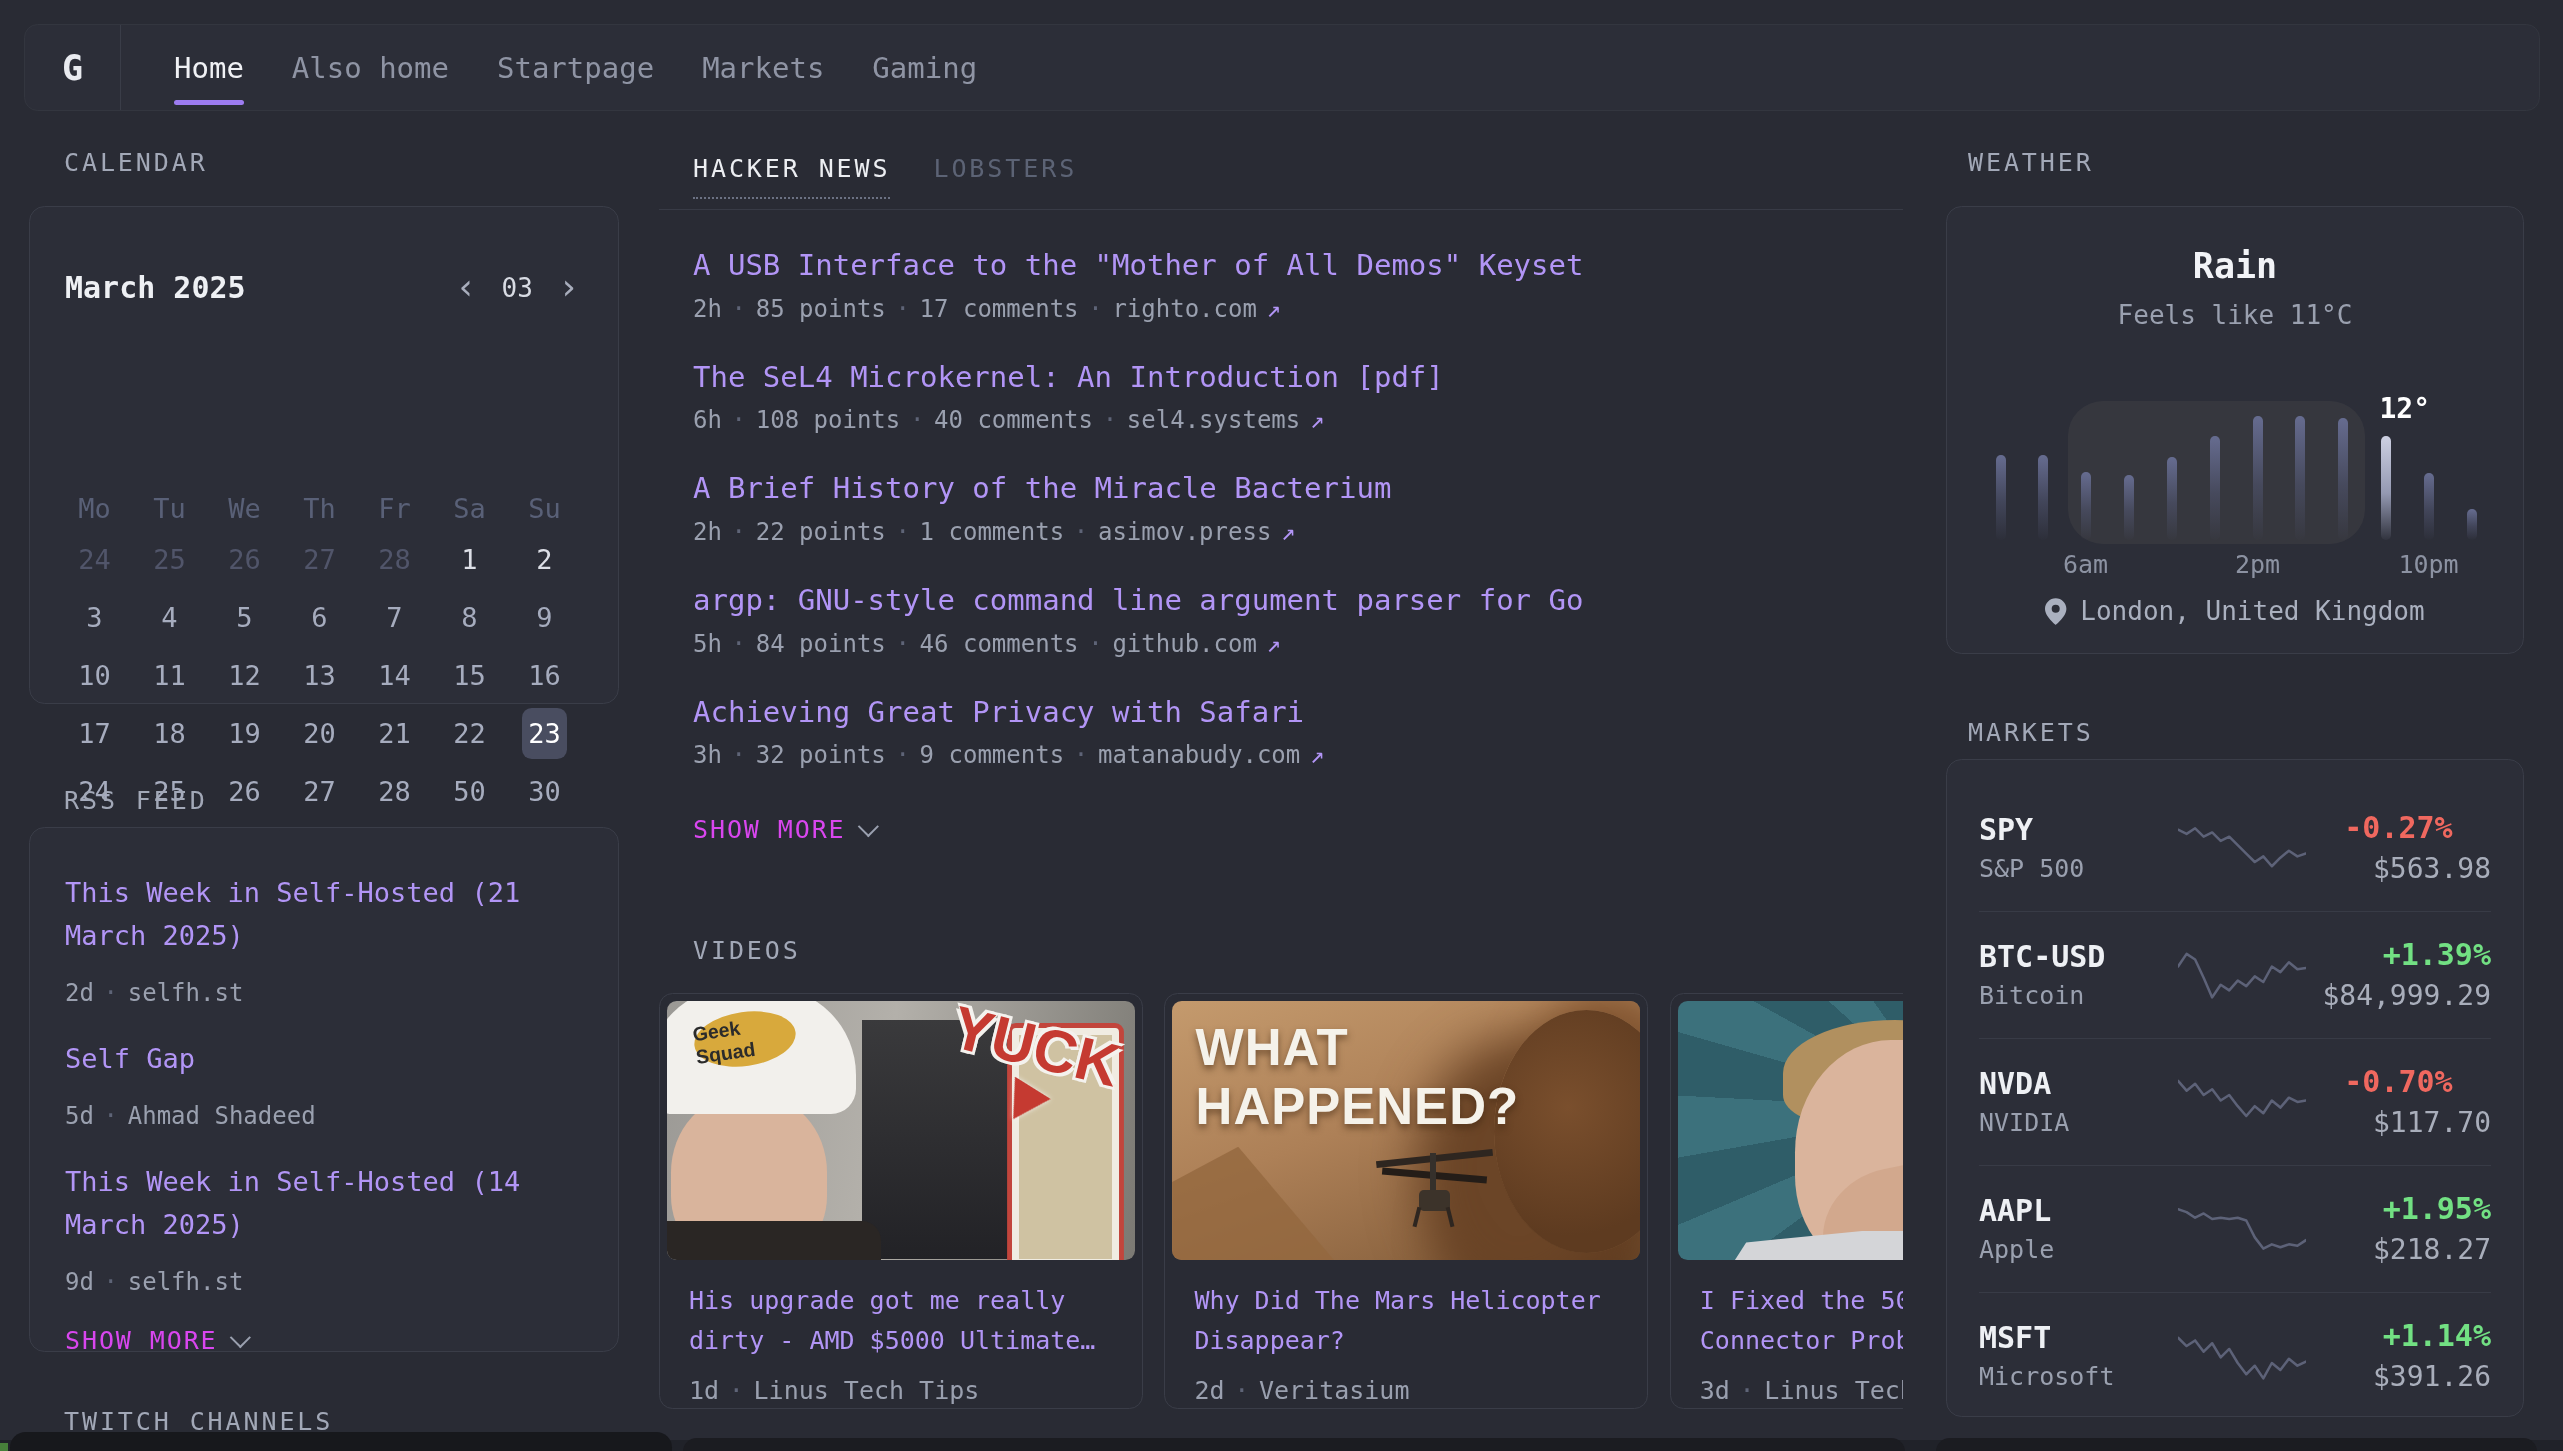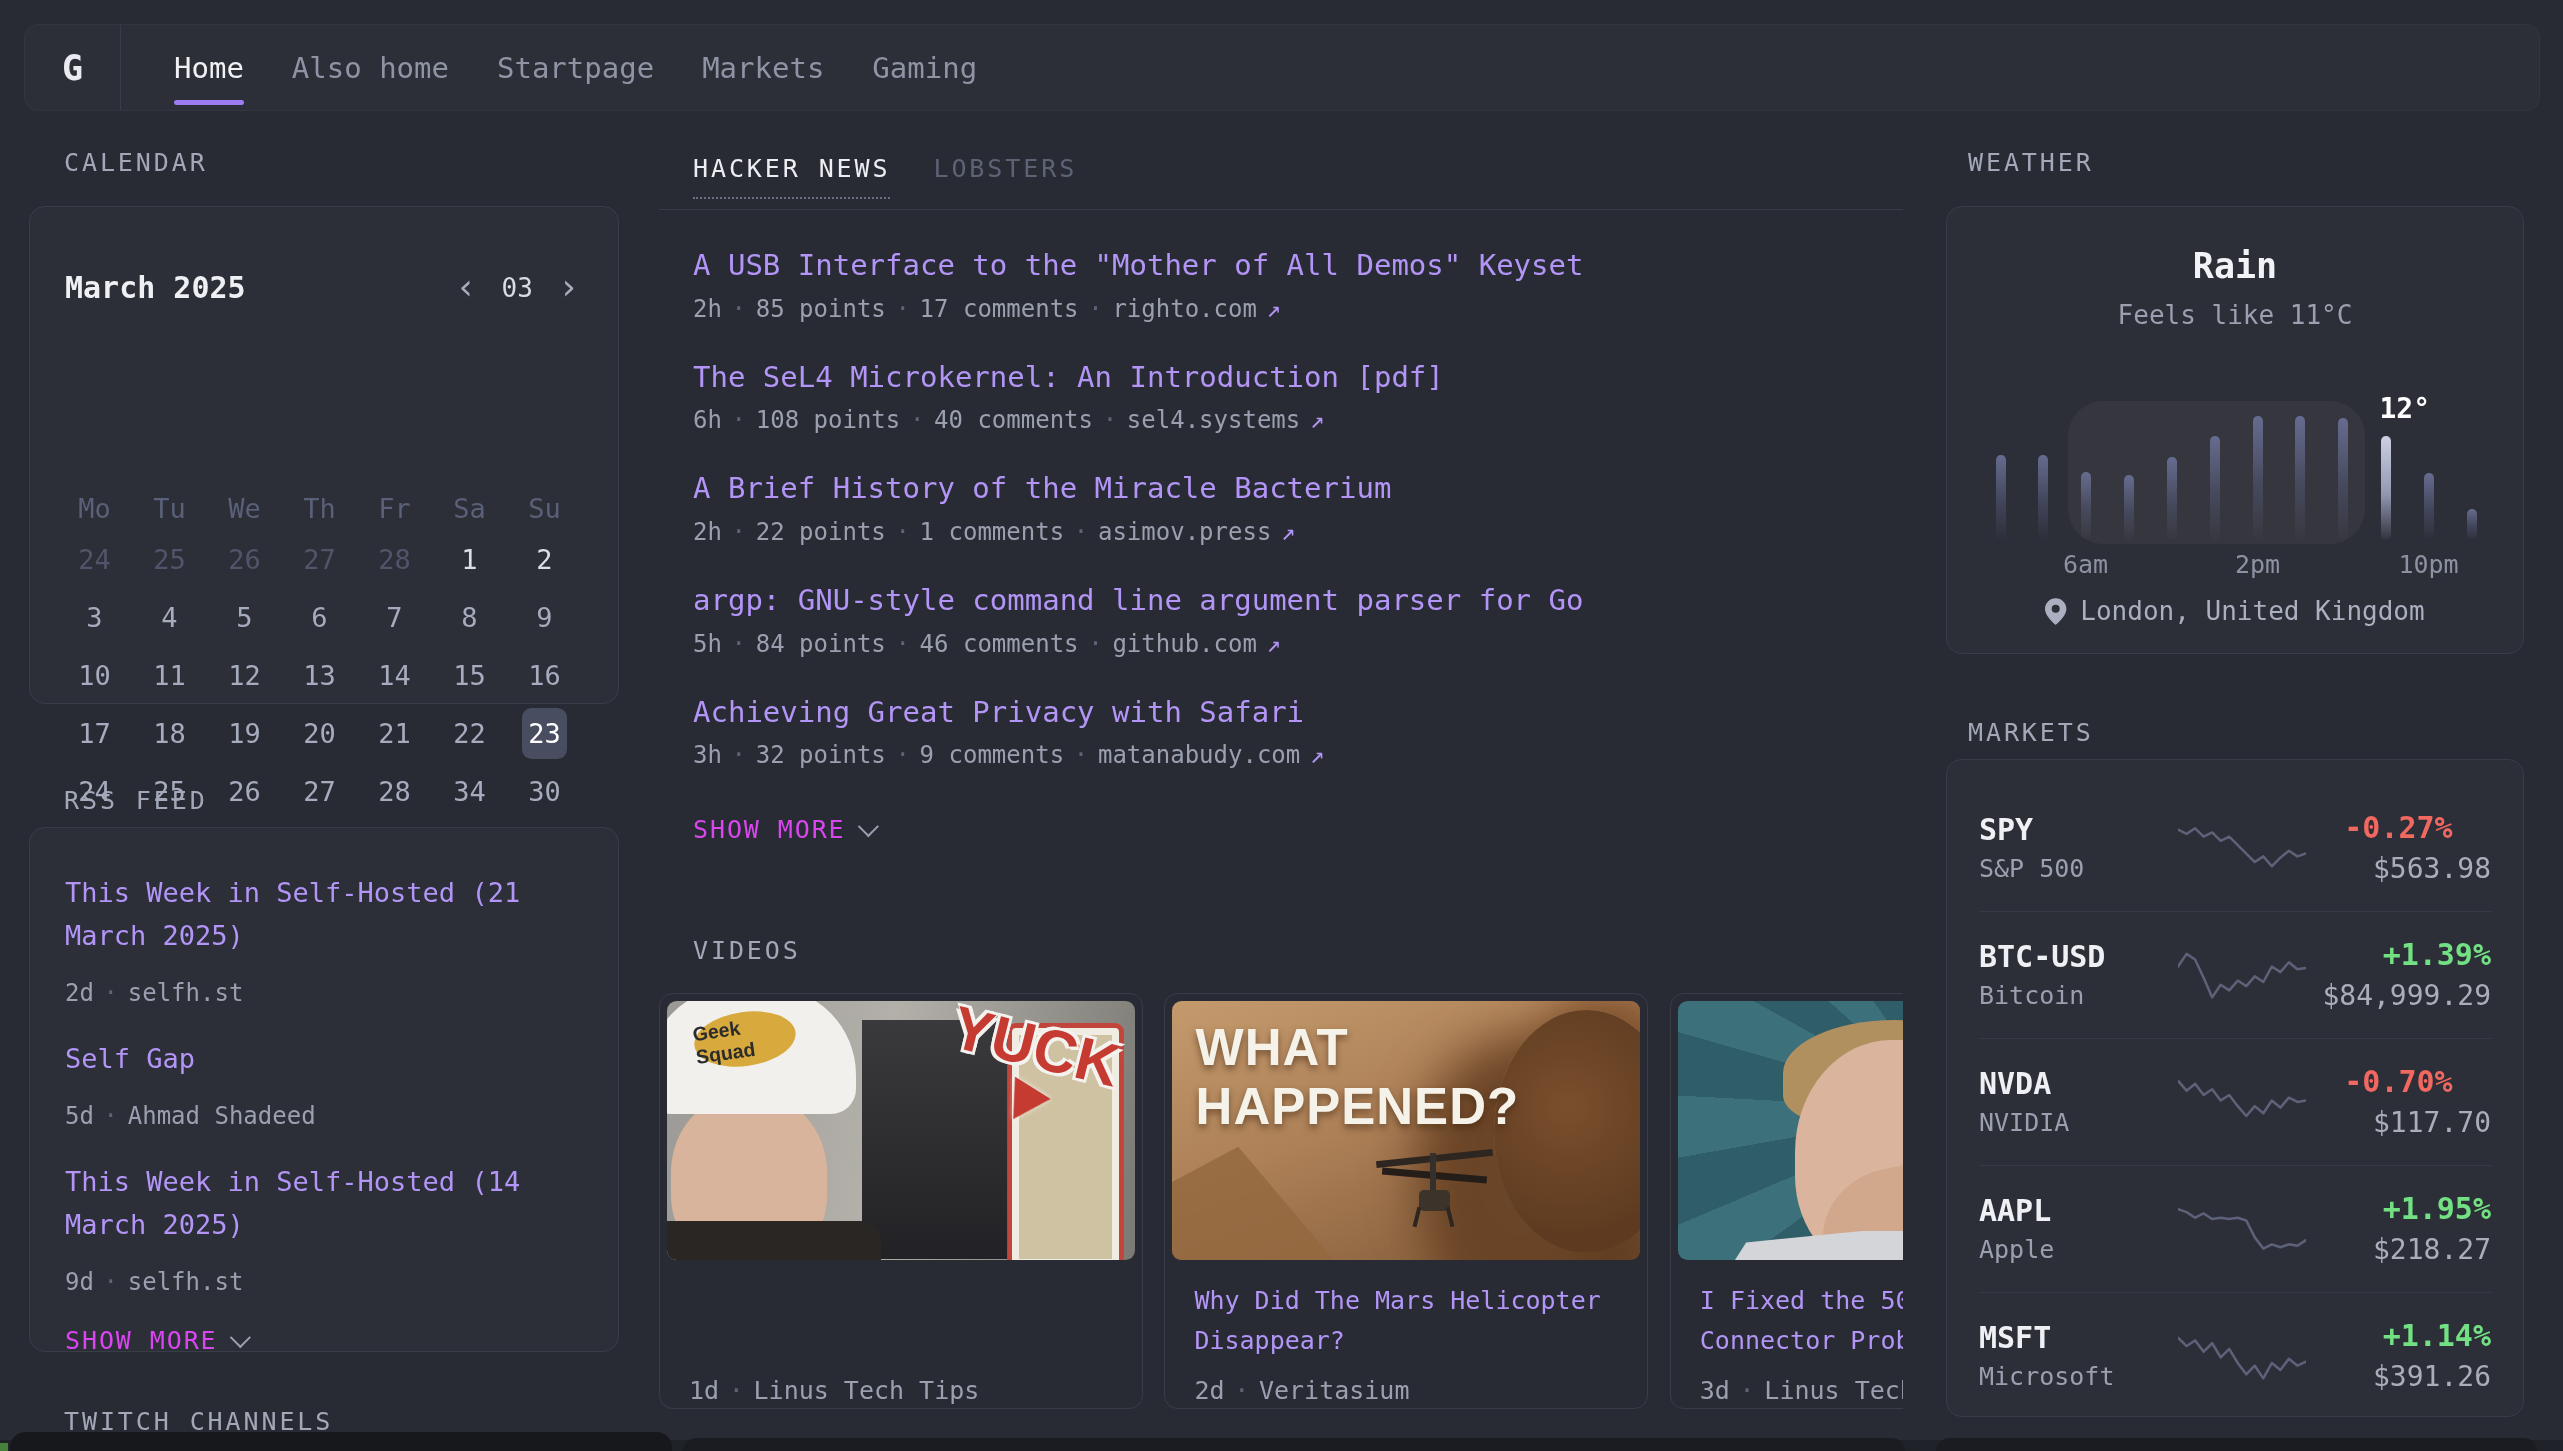--- a/index.html
+++ b/index.html
@@ -209,21 +209,21 @@
         <div class="cal-cell cal-cur">21</div>
         <div class="cal-cell cal-cur">22</div>
         <div class="cal-cell">
           <span class="today-pill">23</span>
         </div>
         <div class="cal-cell cal-cur">24</div>
         <div class="cal-cell cal-cur">25</div>
         <div class="cal-cell cal-cur">26</div>
         <div class="cal-cell cal-cur">27</div>
         <div class="cal-cell cal-cur">28</div>
-        <div class="cal-cell cal-cur">34</div>
+        <div class="cal-cell cal-cur">50</div>
         <div class="cal-cell cal-cur">30</div>
         <div class="cal-cell cal-cur">31</div>
         <div class="cal-cell cal-next">1</div>
         <div class="cal-cell cal-next">2</div>
         <div class="cal-cell cal-next">3</div>
         <div class="cal-cell cal-next">4</div>
         <div class="cal-cell cal-next">5</div>
         <div class="cal-cell cal-next">6</div>
       </div>
   </section>
@@ -291,20 +291,21 @@
           <div class="t1-pc"></div>
           <div class="t1-panel"></div>
           <div class="t1-face"></div>
           <div class="t1-shirt"></div>
           <div class="t1-helmet">
             <div class="t1-badge">Geek Squad</div>
           </div>
           <div class="t1-yuck">YUCK</div>
           <div class="t1-arr"></div>
         </div>
+        <div class="v-title">His upgrade got me really dirty - AMD $5000 Ultimate…</div>
         <div class="v-meta2"><span>1d</span><span class="dot">·</span><span>Linus Tech Tips</span></div>
       </article>
       <article class="video-card">
         <div class="thumb thumb2">
           <div class="t2-hill"></div>
           <div class="t2-dust"></div>
           <div class="t2-heli">
             <div class="t2-rotor1"></div>
             <div class="t2-rotor2"></div>
             <div class="t2-mast"></div>

